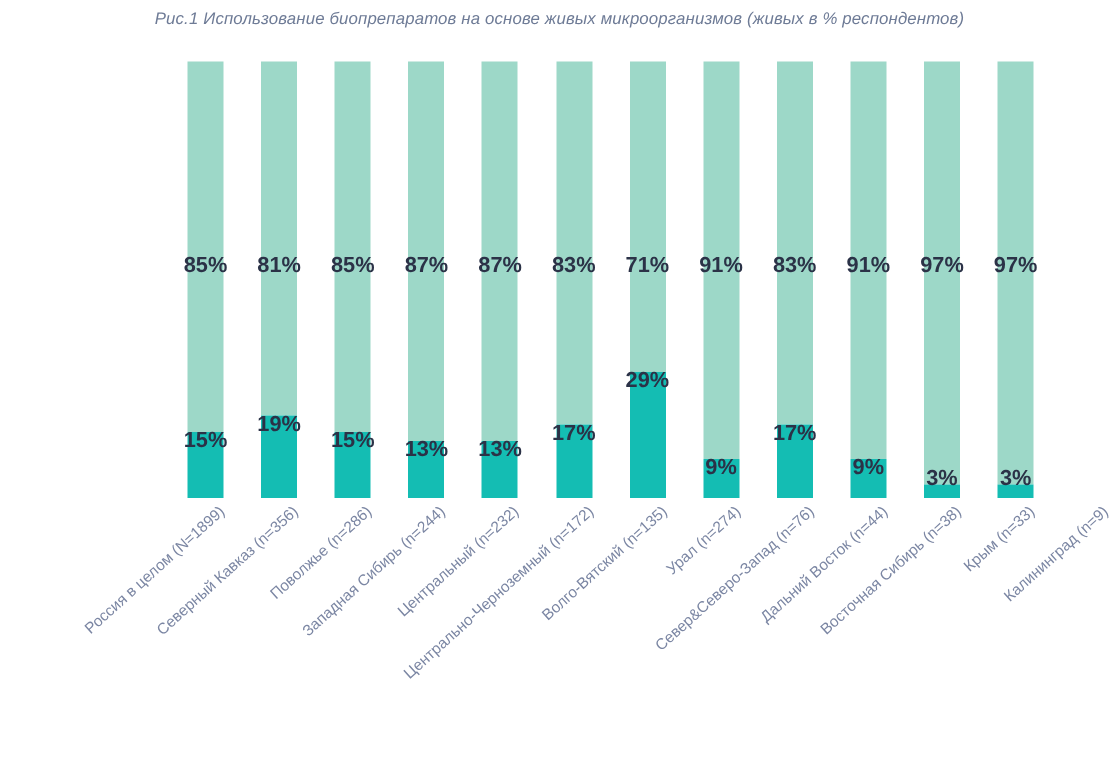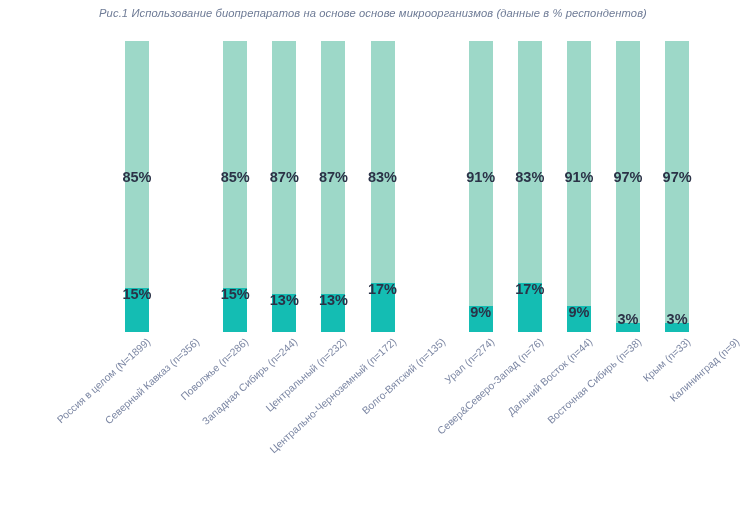--- a/index.html
+++ b/index.html
@@ -95,29 +95,35 @@
   }
   .axis-label-inner {
     display: inline-block;
   }
 </style>
 </head>
 <body>
 
 <div id="chart-root">
 
-  <div id="chart-title">Рис.1 Использование биопрепаратов на основе основе микроорганизмов (данные в % респондентов)</div>
+  <div id="chart-title">Рис.1 Использование биопрепаратов на основе живых микроорганизмов (живых в % респондентов)</div>
 
   <div id="plot-area">
       <div class="bar-group" style="left: 125px;">
         <div class="seg-top" style="height: 247.35px; background: rgb(157, 216, 200);"></div>
         <div class="seg-bottom" style="height: 43.65px; background: rgb(20, 189, 179);"></div>
         <div class="val-label val-top">85%</div>
         <div class="val-label val-bottom" style="top: 245.35px;">15%</div>
       </div>
+      <div class="bar-group" style="left: 174.1px;">
+        <div class="seg-top" style="height: 235.71px; background: rgb(157, 216, 200);"></div>
+        <div class="seg-bottom" style="height: 55.29px; background: rgb(20, 189, 179);"></div>
+        <div class="val-label val-top">81%</div>
+        <div class="val-label val-bottom" style="top: 233.71px;">19%</div>
+      </div>
       <div class="bar-group" style="left: 223.2px;">
         <div class="seg-top" style="height: 247.35px; background: rgb(157, 216, 200);"></div>
         <div class="seg-bottom" style="height: 43.65px; background: rgb(20, 189, 179);"></div>
         <div class="val-label val-top">85%</div>
         <div class="val-label val-bottom" style="top: 245.35px;">15%</div>
       </div>
       <div class="bar-group" style="left: 272.3px;">
         <div class="seg-top" style="height: 253.17px; background: rgb(157, 216, 200);"></div>
         <div class="seg-bottom" style="height: 37.83px; background: rgb(20, 189, 179);"></div>
         <div class="val-label val-top">87%</div>
@@ -127,20 +133,26 @@
         <div class="seg-top" style="height: 253.17px; background: rgb(157, 216, 200);"></div>
         <div class="seg-bottom" style="height: 37.83px; background: rgb(20, 189, 179);"></div>
         <div class="val-label val-top">87%</div>
         <div class="val-label val-bottom" style="top: 251.17px;">13%</div>
       </div>
       <div class="bar-group" style="left: 370.5px;">
         <div class="seg-top" style="height: 241.53px; background: rgb(157, 216, 200);"></div>
         <div class="seg-bottom" style="height: 49.47px; background: rgb(20, 189, 179);"></div>
         <div class="val-label val-top">83%</div>
         <div class="val-label val-bottom" style="top: 239.53px;">17%</div>
+      </div>
+      <div class="bar-group" style="left: 419.6px;">
+        <div class="seg-top" style="height: 206.61px; background: rgb(157, 216, 200);"></div>
+        <div class="seg-bottom" style="height: 84.39px; background: rgb(20, 189, 179);"></div>
+        <div class="val-label val-top">71%</div>
+        <div class="val-label val-bottom" style="top: 204.61px;">29%</div>
       </div>
       <div class="bar-group" style="left: 468.7px;">
         <div class="seg-top" style="height: 264.81px; background: rgb(157, 216, 200);"></div>
         <div class="seg-bottom" style="height: 26.19px; background: rgb(20, 189, 179);"></div>
         <div class="val-label val-top">91%</div>
         <div class="val-label val-bottom" style="top: 262.81px;">9%</div>
       </div>
       <div class="bar-group" style="left: 517.8px;">
         <div class="seg-top" style="height: 241.53px; background: rgb(157, 216, 200);"></div>
         <div class="seg-bottom" style="height: 49.47px; background: rgb(20, 189, 179);"></div>

